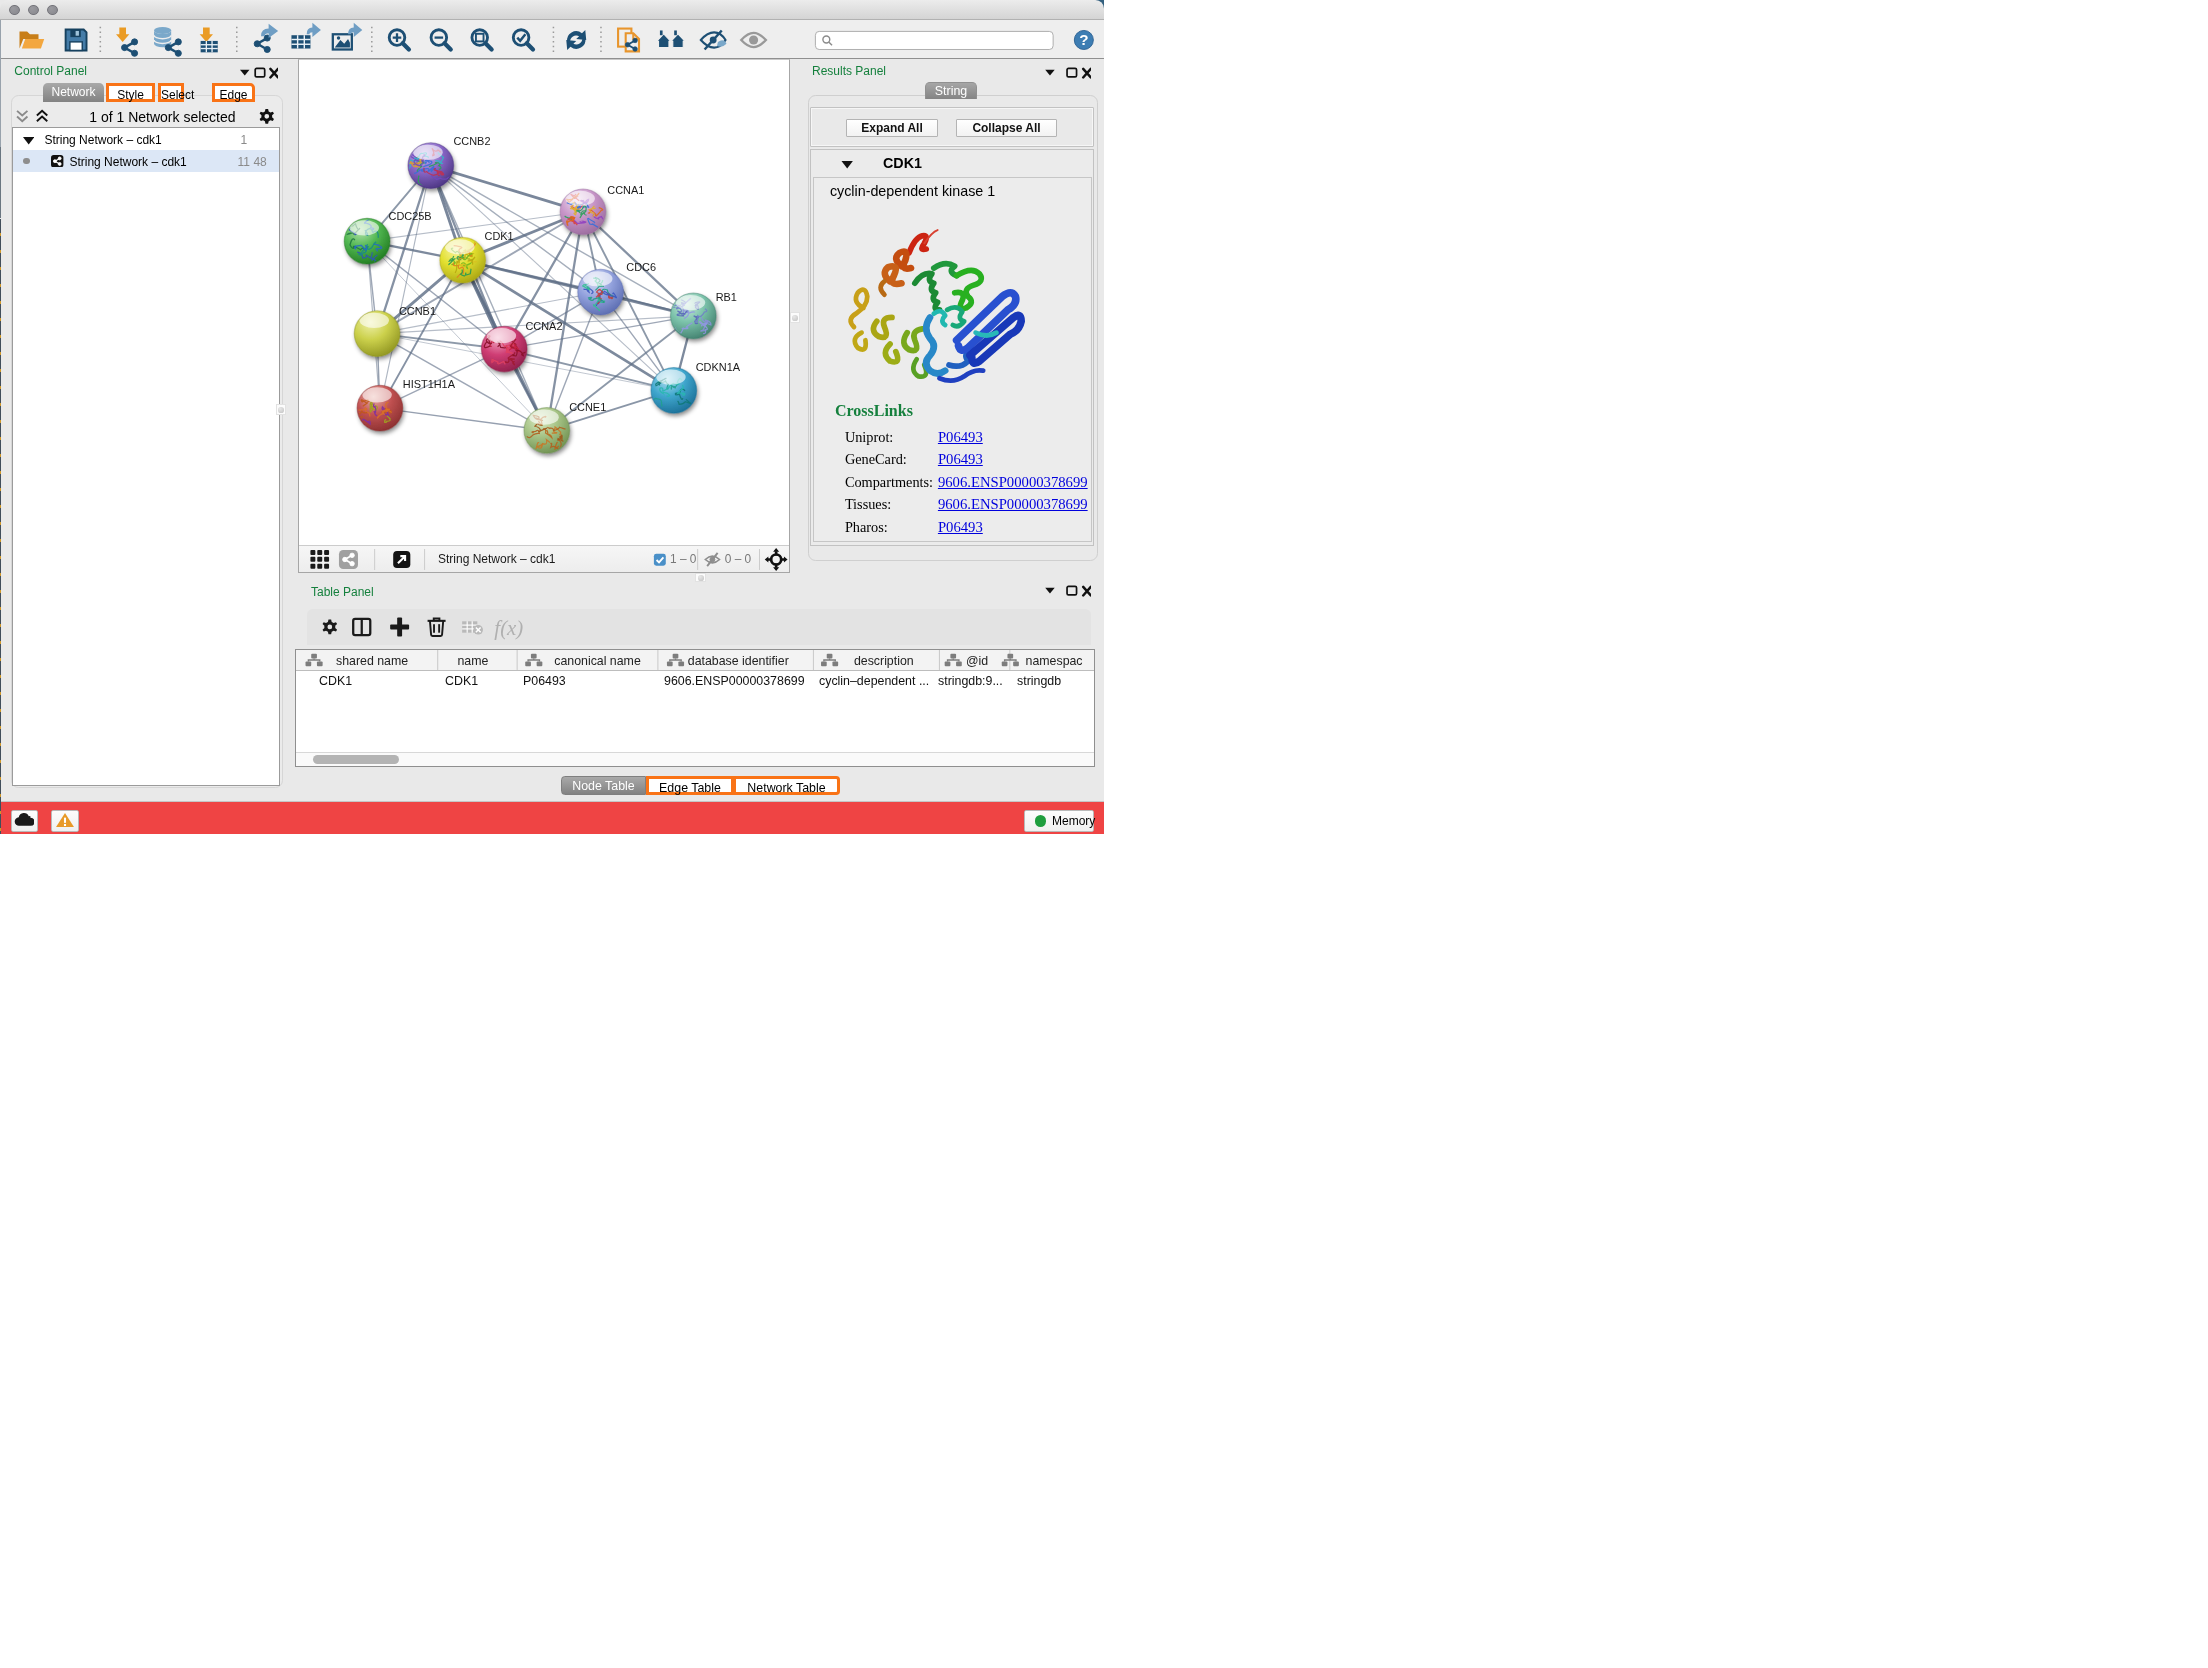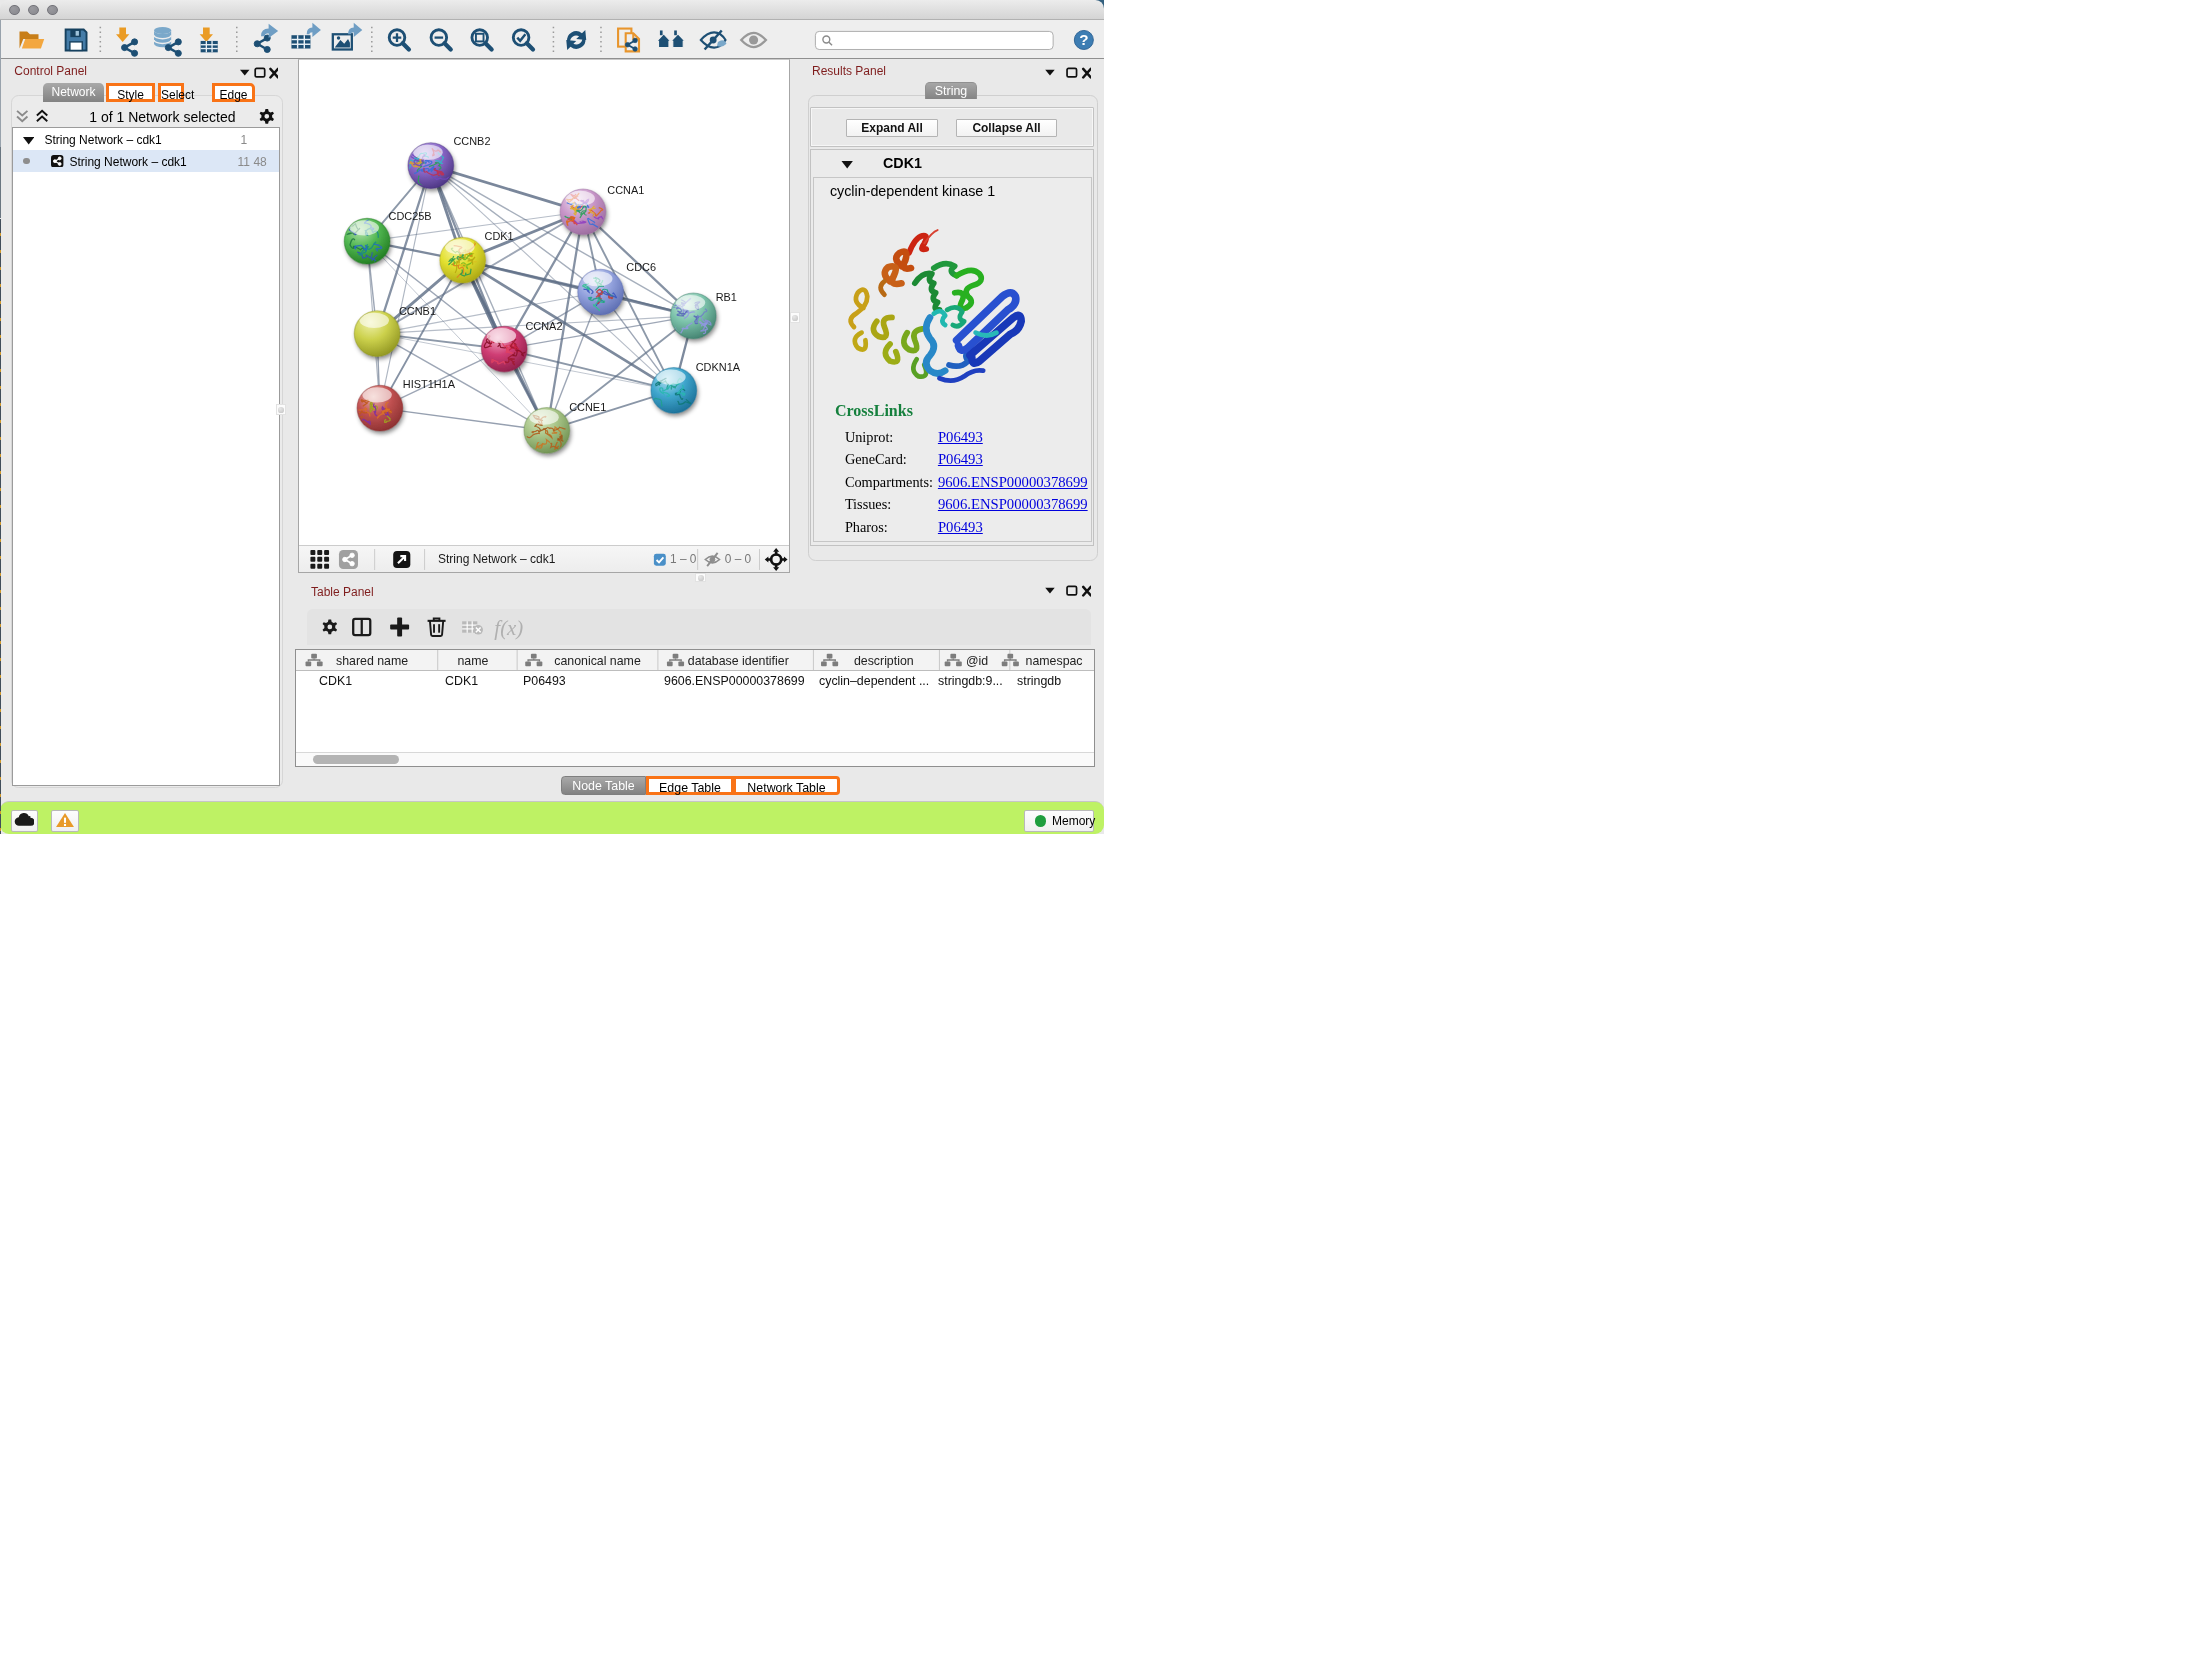--- a/index.html
+++ b/index.html
@@ -7,21 +7,21 @@
   .abs { position:absolute; }
   #win { position:relative; width:1104px; height:834px; background:#e9e9e9; }
   #titlebar { left:0; top:0; width:1104px; height:20px;
     background:linear-gradient(#ececec,#d4d4d4); border-bottom:1px solid #b1b1b1;
     border-radius:8.6px 8.6px 0 0; }
   .tl { position:absolute; top:4.8px; width:10.5px; height:10.5px; border-radius:50%;
     background:radial-gradient(circle at 35% 30%, #9a9a9f, #87878d); border:1px solid #74747a; }
   #title-text { position:absolute; top:2.4px; left:0; width:100%; text-align:center;
     font-size:13px; font-weight:normal; letter-spacing:0.3px; color:#3a3a3a; }
   #toolbar { left:0; top:20px; width:1104px; height:39px; background:#eeeeee; border-bottom:1px solid #8f8f8f; }
-  .ptitle { font-size:12px; color:#7f1d1d; }
+  .ptitle { font-size:12px; color:#15803d; }
   .tabsel { background:linear-gradient(#a9a9a9,#828282); color:#fff; }
   .tabwhite { background:#fff; color:#000; border:3px solid #f97316; }
   #cp-title { left:14.3px; top:64px; }
   .cptab { position:absolute; top:83px; height:19px; line-height:19px; text-align:center; font-size:12px; z-index:5; }
   #cp-panel { left:10.5px; top:95px; width:272px; height:693px; background:#ebebeb;
      border:1px solid #d6d6d6; border-radius:7.6px; }
   #cp-header { left:12.4px; top:105px; width:268px; height:23px; }
   #cp-list { left:12.4px; top:127px; width:268px; height:659px; background:#fff; border:1px solid #9b9b9b; }
   .row1 { position:absolute; left:0; top:1px; width:266px; height:21px; }
   .row2 { position:absolute; left:0; top:22px; width:266px; height:22px; background:#dce7f6; }
@@ -38,21 +38,21 @@
   #rp-cdk { left:810px; top:149px; width:284px; height:397px; border:1px solid #c2c2c2; background:#ebebeb; }
   #rp-cdkhdr { position:absolute; left:0; top:0; width:282px; height:27px; }
   #rp-content { position:absolute; left:1.9px; top:27px; width:279px; height:365px; background:#ececec; border:1px solid #c6c6c6; }
   #tp { left:293px; top:581px; width:811px; height:220px; background:#e9e9e9; }
   #tp-toolbar { left:307px; top:609px; width:784px; height:36px; background:#e3e3e3; border-radius:5.7px 5.7px 0 0; }
   #tp-table { left:295px; top:649px; width:800px; height:118px; background:#fff; border:1px solid #8f8f8f; }
   #tp-header { position:absolute; left:0; top:0; width:798px; height:21px; background:#f3f3f3; border-bottom:1px solid #bdbdbd; }
   .td { position:absolute; top:0; height:21px; font-size:12.4px; color:#111; line-height:21px; white-space:nowrap; }
   #tp-hscroll { position:absolute; left:0; bottom:0; width:798px; height:14.3px; background:#fafafa; border-top:1px solid #d8d8d8; }
   .tabbtn { position:absolute; top:776px; height:19px; font-size:12.4px; text-align:center; line-height:19px; }
-  #bottombar { left:0; top:801px; width:1104px; height:33px; background:#bef264; border-top:1px solid #c6c6c6;border-radius:9px; }
+  #bottombar { left:0; top:801px; width:1104px; height:33px; background:#ef4444; border-top:1px solid #c6c6c6; }
   .bbtn { position:absolute; top:7.6px; height:22px; background:linear-gradient(#fdfdfd,#f0f0f0); border:1px solid #b9b9b9; border-radius:1.9px; }
 </style>
 </head>
 <body>
 <div id="win">
   <div class="abs" style="right:0;top:0;width:8.6px;height:8.6px;background:#33607f;"></div>
   <div class="abs" style="left:0;top:20px;width:1.4px;height:127px;background:#98a2ac;z-index:40;"></div>
   <div class="abs" style="left:0;top:147px;width:1.4px;height:71px;background:#6a7680;z-index:40;"></div>
   <div class="abs" style="left:0;top:219px;width:1.4px;height:615px;z-index:40;background:repeating-linear-gradient(#414e5a 0px, #414e5a 14.3px, #d09828 14.3px, #d09828 17px);"></div>
   <div class="abs" id="titlebar">

